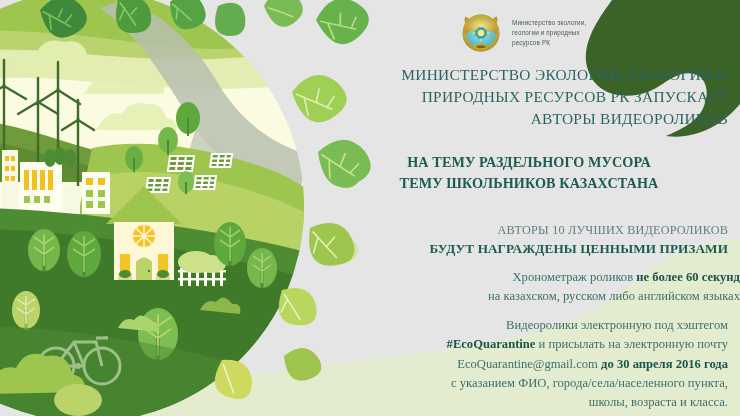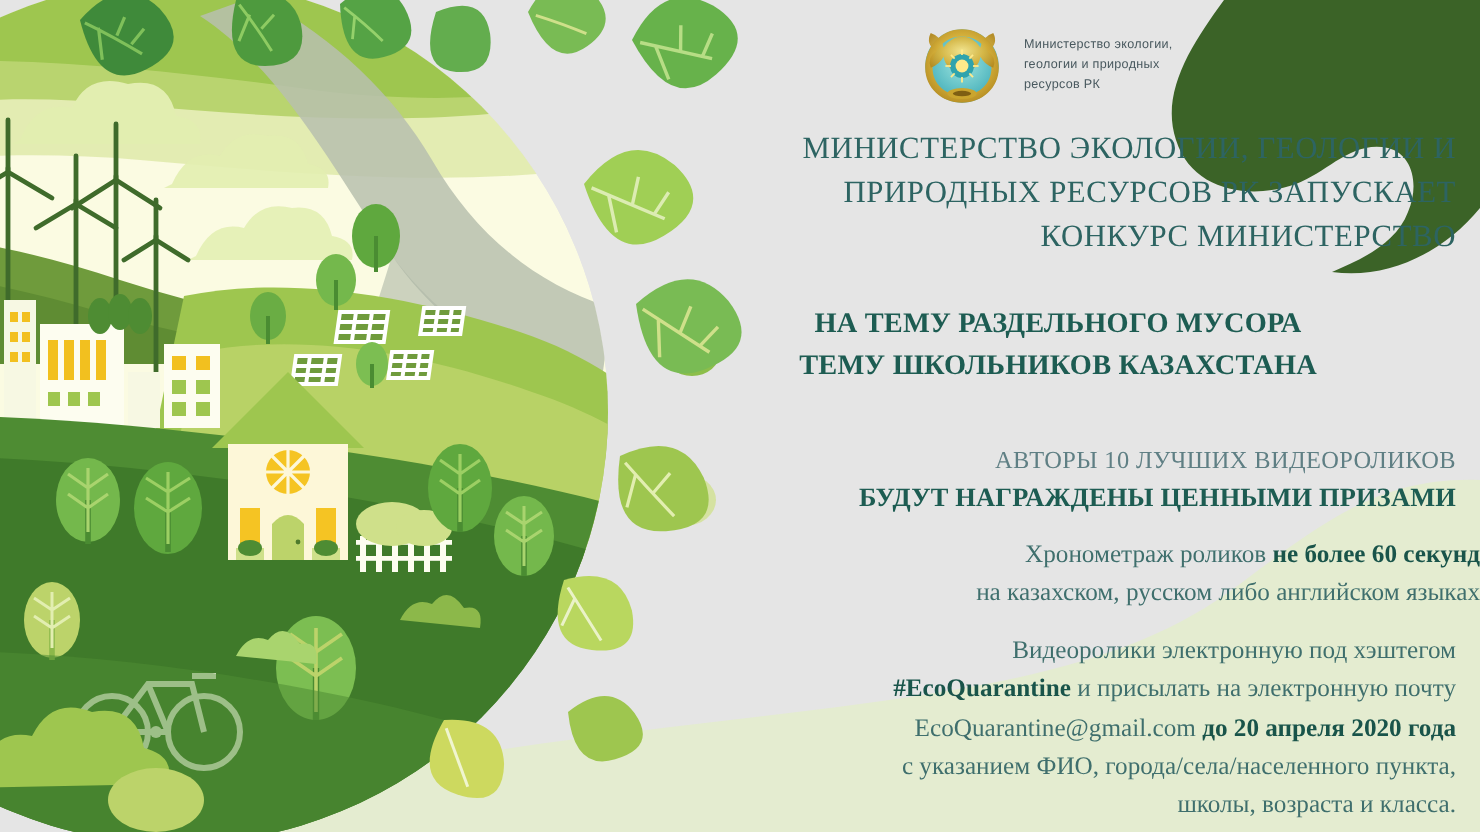--- a/index.html
+++ b/index.html
@@ -428,40 +428,40 @@
         <ellipse cx="50" cy="80" rx="10" ry="3" fill="#7e5f13"></ellipse>
       </svg>
       <div id="brand-text">Министерство экологии,
 геологии и природных
 ресурсов РК</div>
     </div>
 
     <div id="headline">
       <div>МИНИСТЕРСТВО ЭКОЛОГИИ, ГЕОЛОГИИ И</div>
       <div>ПРИРОДНЫХ РЕСУРСОВ РК ЗАПУСКАЕТ</div>
-      <div>КОНКУРС МИНИСТЕРСТВО</div>
+      <div>АВТОРЫ ВИДЕОРОЛИКОВ</div>
     </div>
 
     <div id="subhead">
       <div>НА ТЕМУ РАЗДЕЛЬНОГО МУСОРА</div>
       <div>ТЕМУ ШКОЛЬНИКОВ КАЗАХСТАНА</div>
     </div>
 
     <div id="prize">
       <div class="l1">АВТОРЫ 10 ЛУЧШИХ ВИДЕОРОЛИКОВ</div>
       <div class="l2">БУДУТ НАГРАЖДЕНЫ ЦЕННЫМИ ПРИЗАМИ</div>
     </div>
 
     <div id="timing">
       <div><span>Хронометраж роликов </span><b>не более 60 секунд</b></div>
       <div>на казахском, русском либо английском языках</div>
     </div>
 
     <div id="howto">
       <div>Видеоролики электронную под хэштегом</div>
       <div><b>#EcoQuarantine</b><span> и присылать на электронную почту</span></div>
-      <div><span>EcoQuarantine@gmail.com </span><b>до 20 апреля 2020 года</b></div>
+      <div><span>EcoQuarantine@gmail.com </span><b>до 30 апреля 2016 года</b></div>
       <div>с указанием ФИО, города/села/населенного пункта,</div>
       <div>школы, возраста и класса.</div>
     </div>
 
   </div>
 </div>
 
 </body></html>

